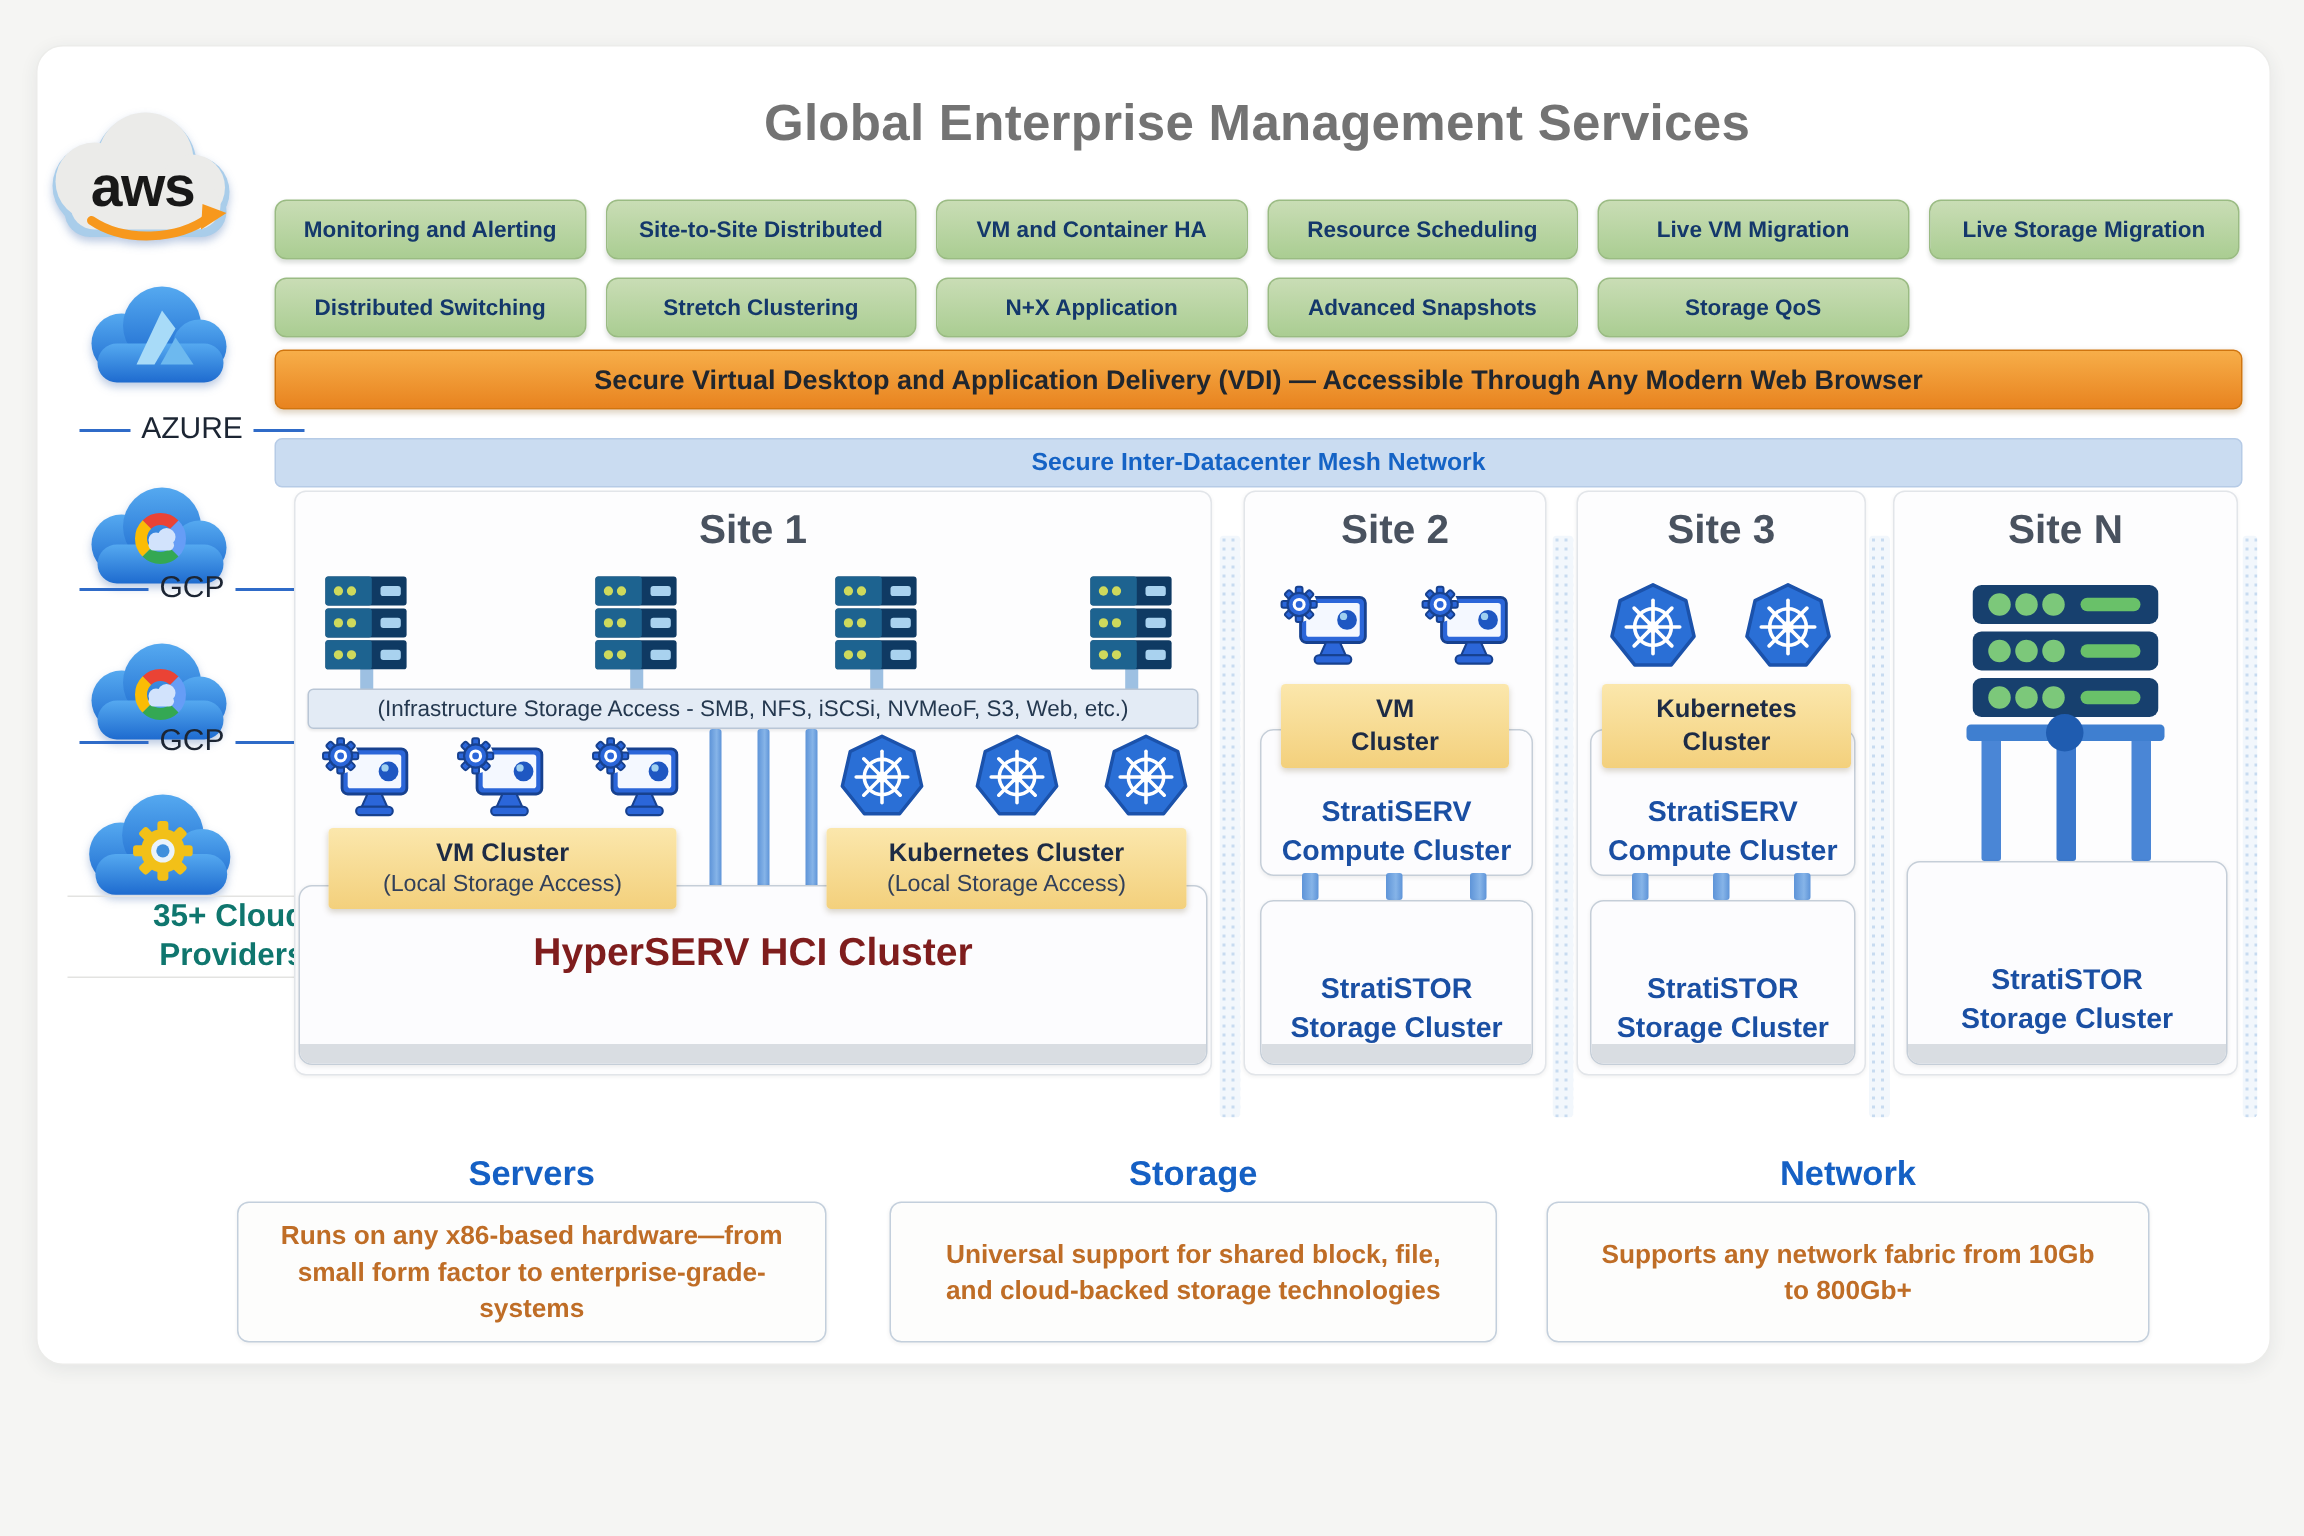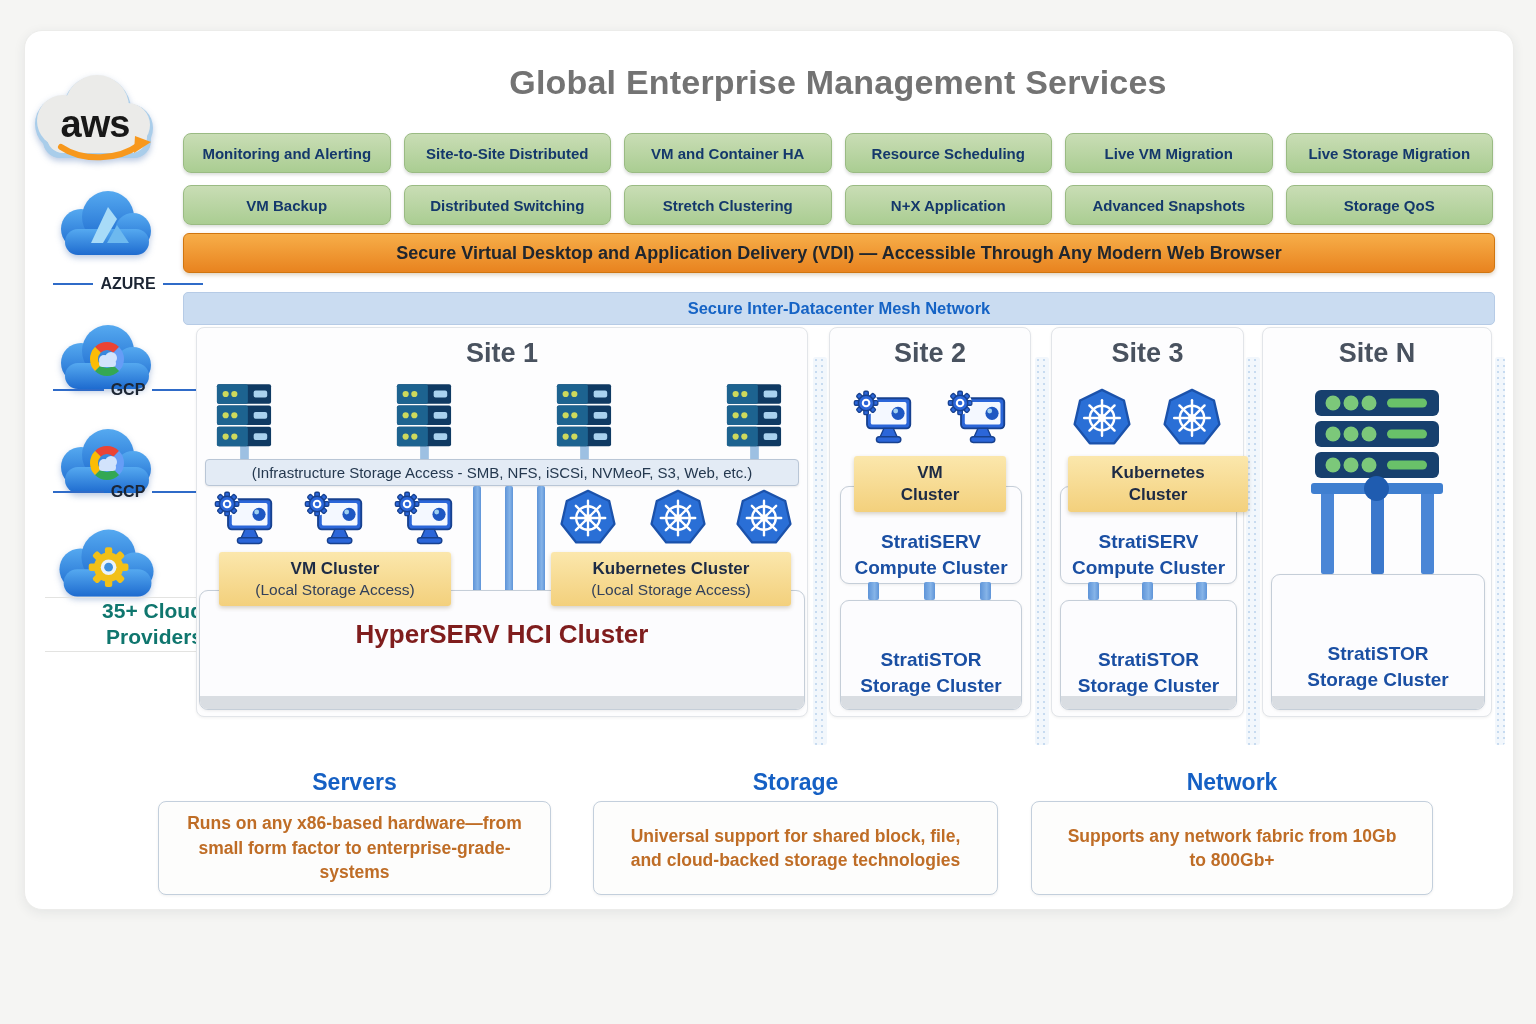--- a/index.html
+++ b/index.html
@@ -94,21 +94,21 @@
     top:770px;height:94px;background:#fdfdfc;border:1px solid #c3cfdc;border-radius:8px;
     box-shadow:0 1px 3px rgba(0,0,0,.06);
     display:flex;align-items:center;justify-content:center;
     text-align:center;font-size:17.5px;font-weight:bold;color:#bf6d26;line-height:1.4;
     padding:8px 26px;box-sizing:border-box;
   }
   
   .cloud-svg{filter:drop-shadow(0 3px 3px rgba(30,80,160,.30));}
   .side-label{
     display:flex;align-items:center;gap:7px;
-    font-size:16px;font-weight:bold;color:#1c2533;
+    font-size:20px;font-weight:normal;color:#1c2533;
   }
   .side-label::before,.side-label::after{
     content:"";flex:1;height:2px;background:#2f6bc8;
   }
   .side-label35{
     text-align:right;font-size:21px;font-weight:800;color:#0f766e;line-height:1.25;
     border-top:1px solid #e3e3e1;border-bottom:1px solid #e3e3e1;
     padding:0 0;
   }
   svg text{font-family:"Liberation Sans",sans-serif;}
@@ -332,21 +332,20 @@
 
   <div class="abs page-title" style="left:158px;top:32px">Global Enterprise Management Services</div>
 
   <div class="abs svc-grid" style="left:158px;top:90px">
     <div class="svc-btn">Monitoring and Alerting</div>
     <div class="svc-btn">Site-to-Site Distributed</div>
     <div class="svc-btn">VM and Container HA</div>
     <div class="svc-btn">Resource Scheduling</div>
     <div class="svc-btn">Live VM Migration</div>
     <div class="svc-btn">Live Storage Migration</div>
-    <div class="svc-btn">VM Backup</div>
     <div class="svc-btn">Distributed Switching</div>
     <div class="svc-btn">Stretch Clustering</div>
     <div class="svc-btn">N+X Application</div>
     <div class="svc-btn">Advanced Snapshots</div>
     <div class="svc-btn">Storage QoS</div>
   </div>
 
   <div class="abs banner-vdi" style="left:158px;top:202px">Secure Virtual Desktop and Application Delivery (VDI) — Accessible Through Any Modern Web Browser</div>
   <div class="abs banner-mesh" style="left:158px;top:261px">Secure Inter-Datacenter Mesh Network</div>
 
@@ -449,21 +448,21 @@
   <div class="abs site-panel" style="left:1026px;top:296px;width:191px">
     <div class="abs site-title">Site 3</div>
 
     <svg class="abs" style="left:20px;top:60px" width="60" height="60">
         <use href="#sym-k8s"></use>
       </svg>
     <svg class="abs" style="left:110px;top:60px" width="60" height="60">
         <use href="#sym-k8s"></use>
       </svg>
 
-    <div class="abs ylabel" style="left:16px;top:128px;width:180px;height:56px">
+    <div class="abs ylabel" style="left:16px;top:128px;width:166px;height:56px">
       <span class="l1">Kubernetes</span>
       <span class="l2b">Cluster</span>
     </div>
 
     <div class="abs cluster-box" style="left:8px;top:158px;width:175px;height:96px">
       <div class="cl-t" style="margin-top:42px">
         <div>StratiSERV</div>
         <div>Compute Cluster</div>
       </div>
     </div>

